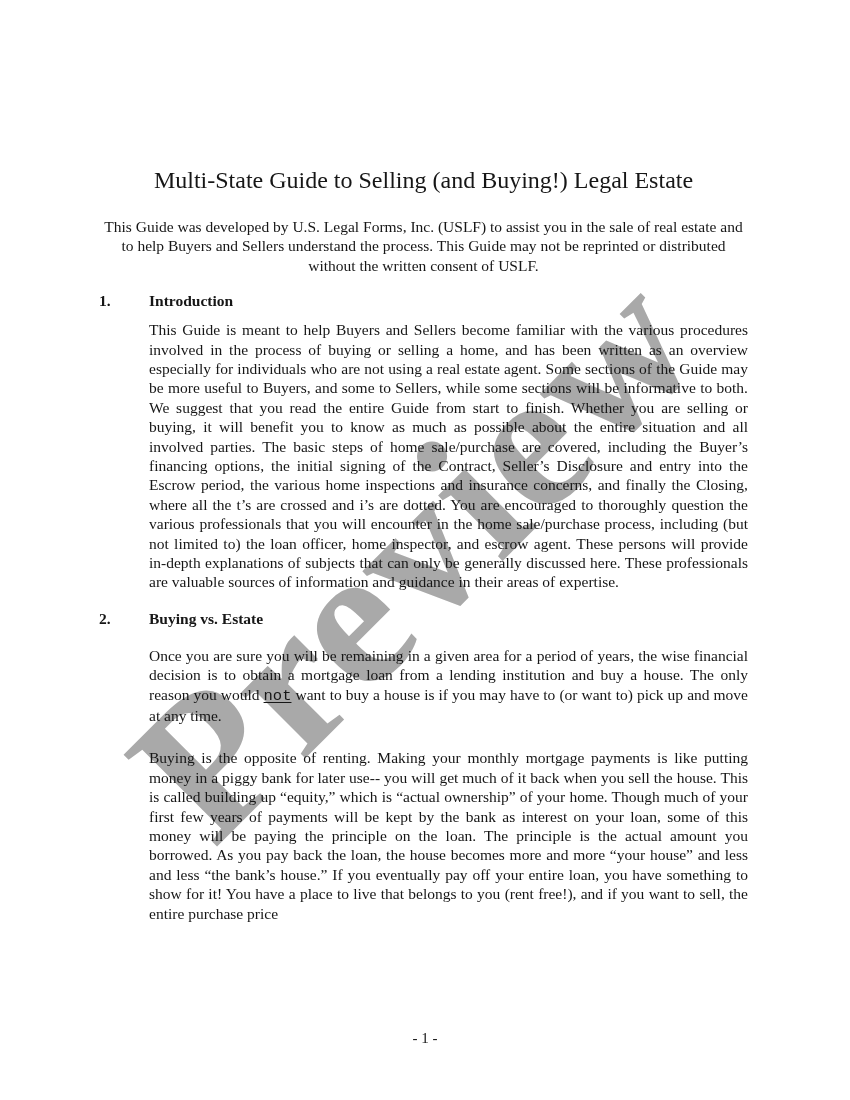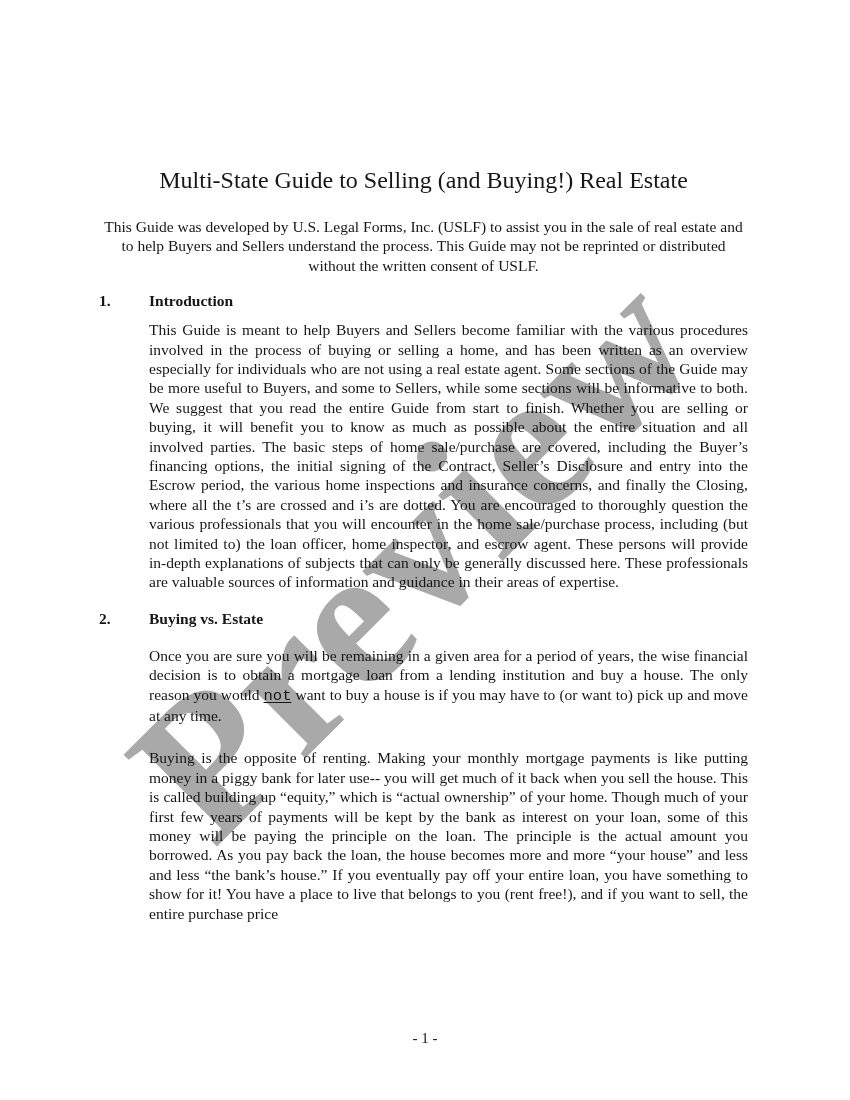--- a/index.html
+++ b/index.html
@@ -87,21 +87,21 @@
 </style>
 </head>
 <body>
 
 <div class="page">
 
   <div class="watermark" style="color: rgb(169, 169, 169);">Preview</div>
 
   <div class="content">
 
-    <h1 class="doc-title">Multi-State Guide to Selling (and Buying!) Real Estate</h1>
+    <h1 class="doc-title">Multi-State Guide to Selling (and Buying!) Legal Estate</h1>
 
     <p class="intro">This Guide was developed by U.S. Legal Forms,  Inc. (USLF) to assist you in the sale of real estate and to help Buyers and Sellers understand the process. This Guide may not be reprinted or distributed without the written consent of USLF.</p>
 
     <div class="section-heading sec1-heading">
       <span class="sec-num">1.</span>
       <span class="sec-title">Introduction</span>
     </div>
 
     <p class="body-par par-gap-a">This Guide is meant to help Buyers and Sellers become familiar with the various procedures involved in the process of buying or selling a home, and has been written as an overview especially for individuals who are not using a real estate agent. Some sections of the Guide may be more useful to Buyers, and some to Sellers, while some sections will be informative to both. We suggest that you read the entire Guide from start to finish. Whether you are selling or buying, it will benefit you to know as much as possible about the entire situation and all involved parties. The basic steps of home sale/purchase are covered, including the Buyer’s financing options, the initial signing of the Contract, Seller’s Disclosure and entry into the Escrow period, the various home inspections and insurance concerns, and finally the Closing, where all the t’s are crossed and i’s are dotted. You are encouraged to thoroughly question the various professionals that you will encounter in the home sale/purchase process, including (but not limited to) the loan officer, home inspector, and escrow agent. These persons will provide in-depth explanations of subjects that can only be generally discussed here. These professionals are valuable sources of information and guidance in their areas of expertise.</p>
 

